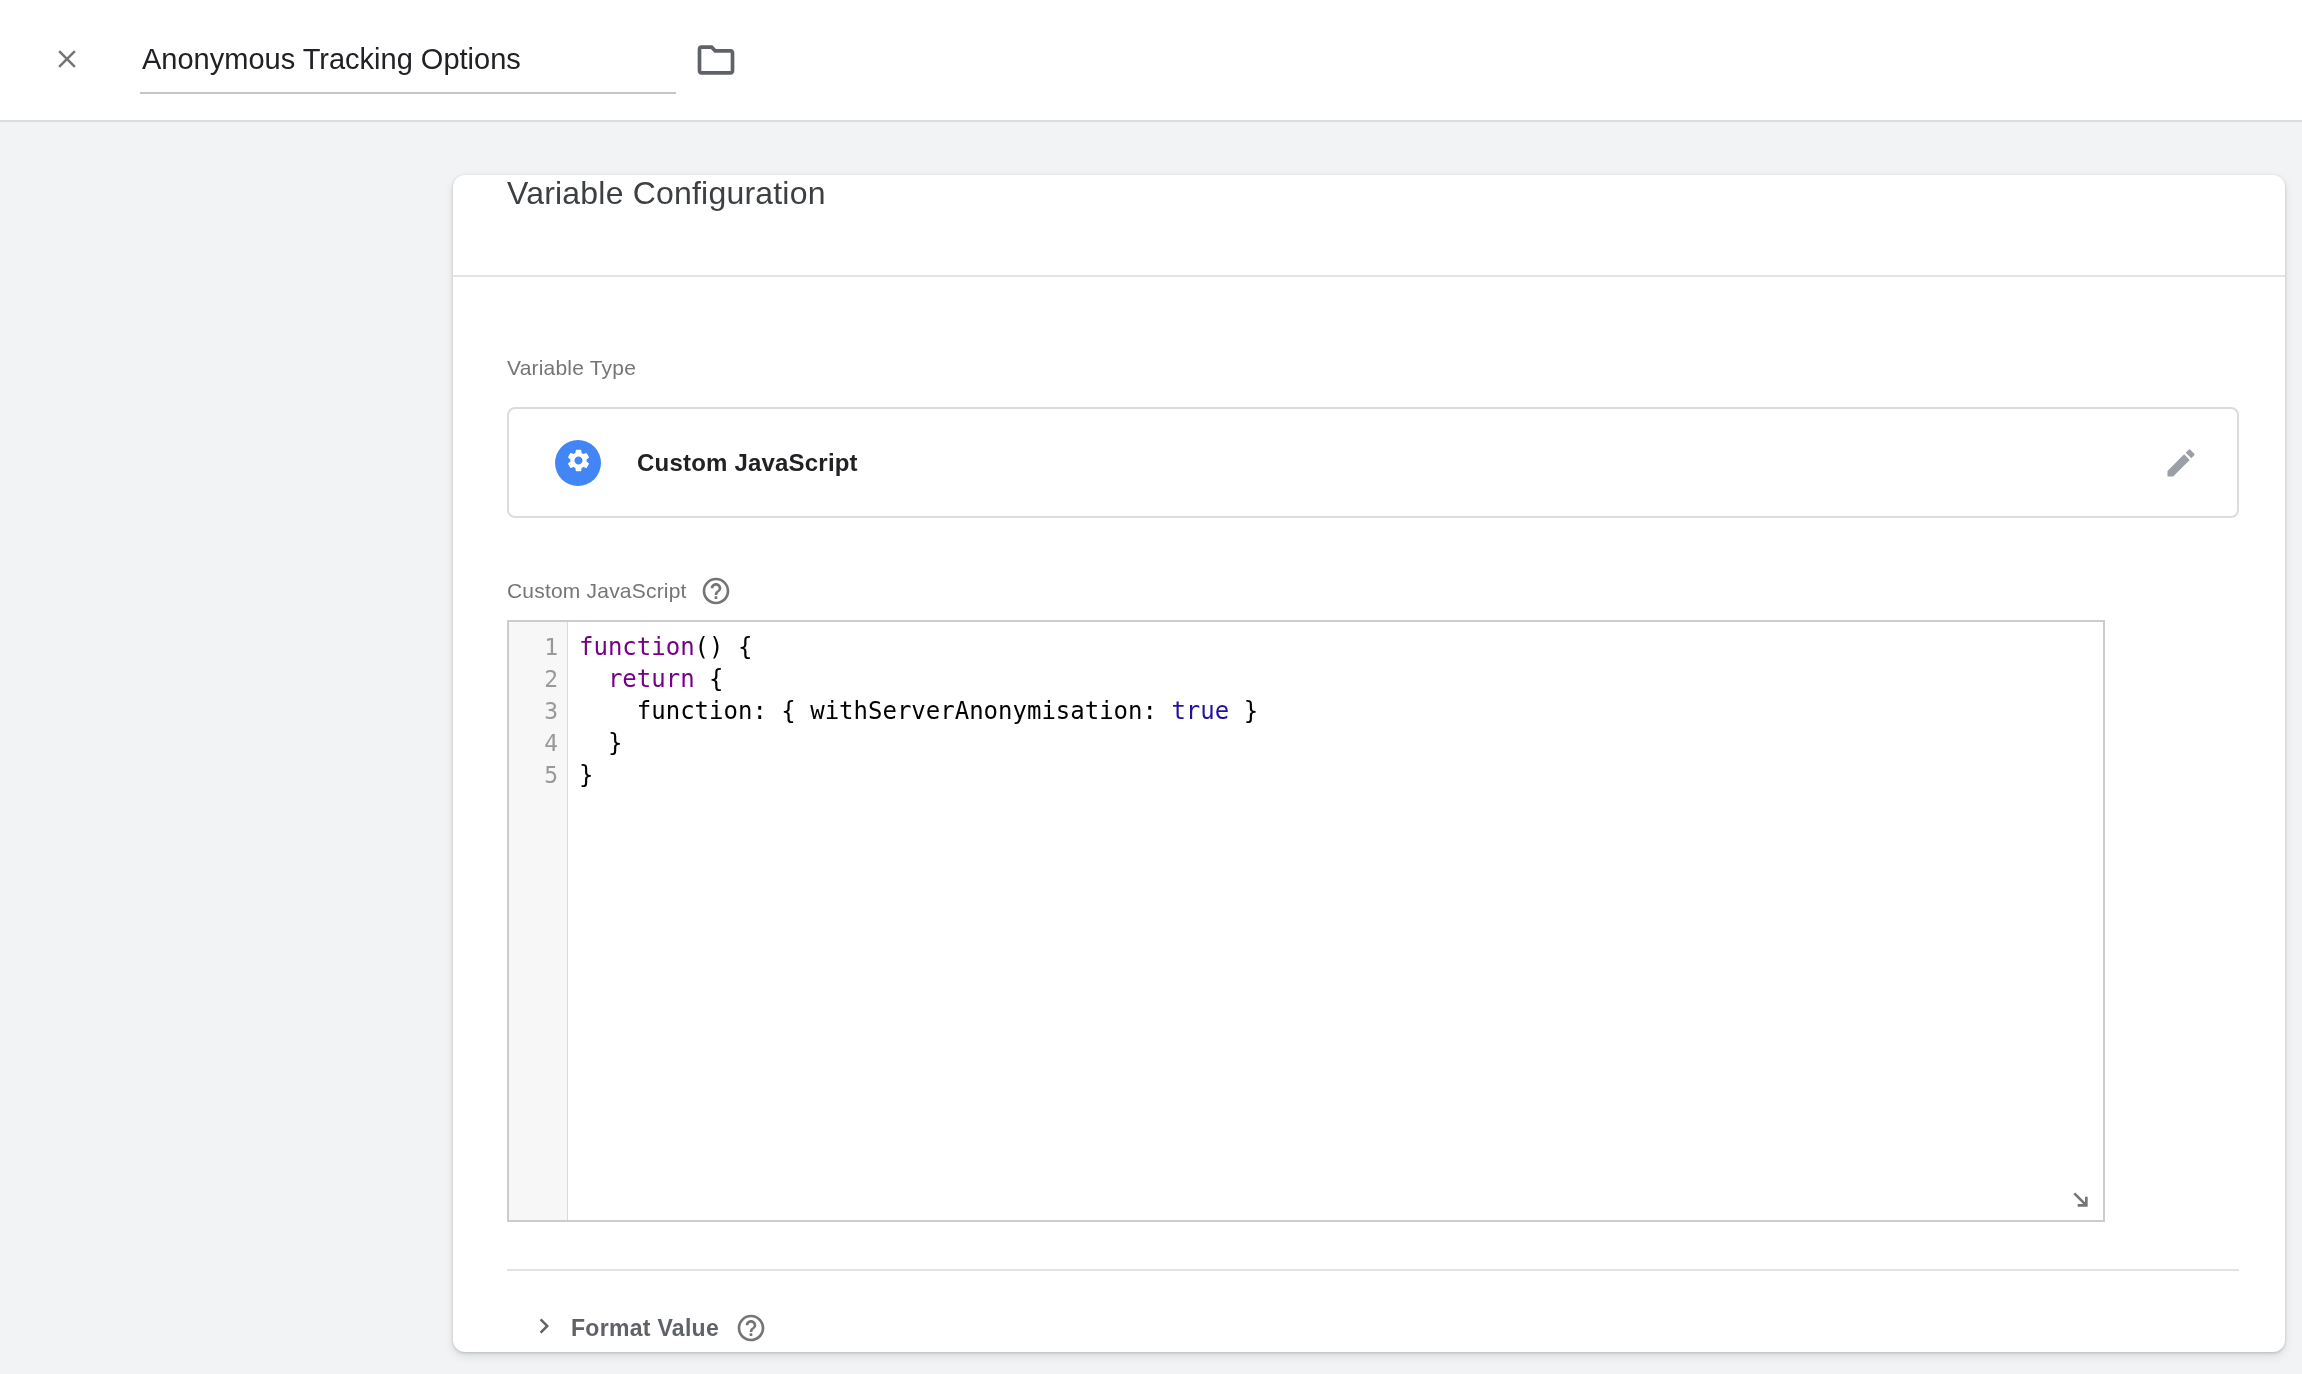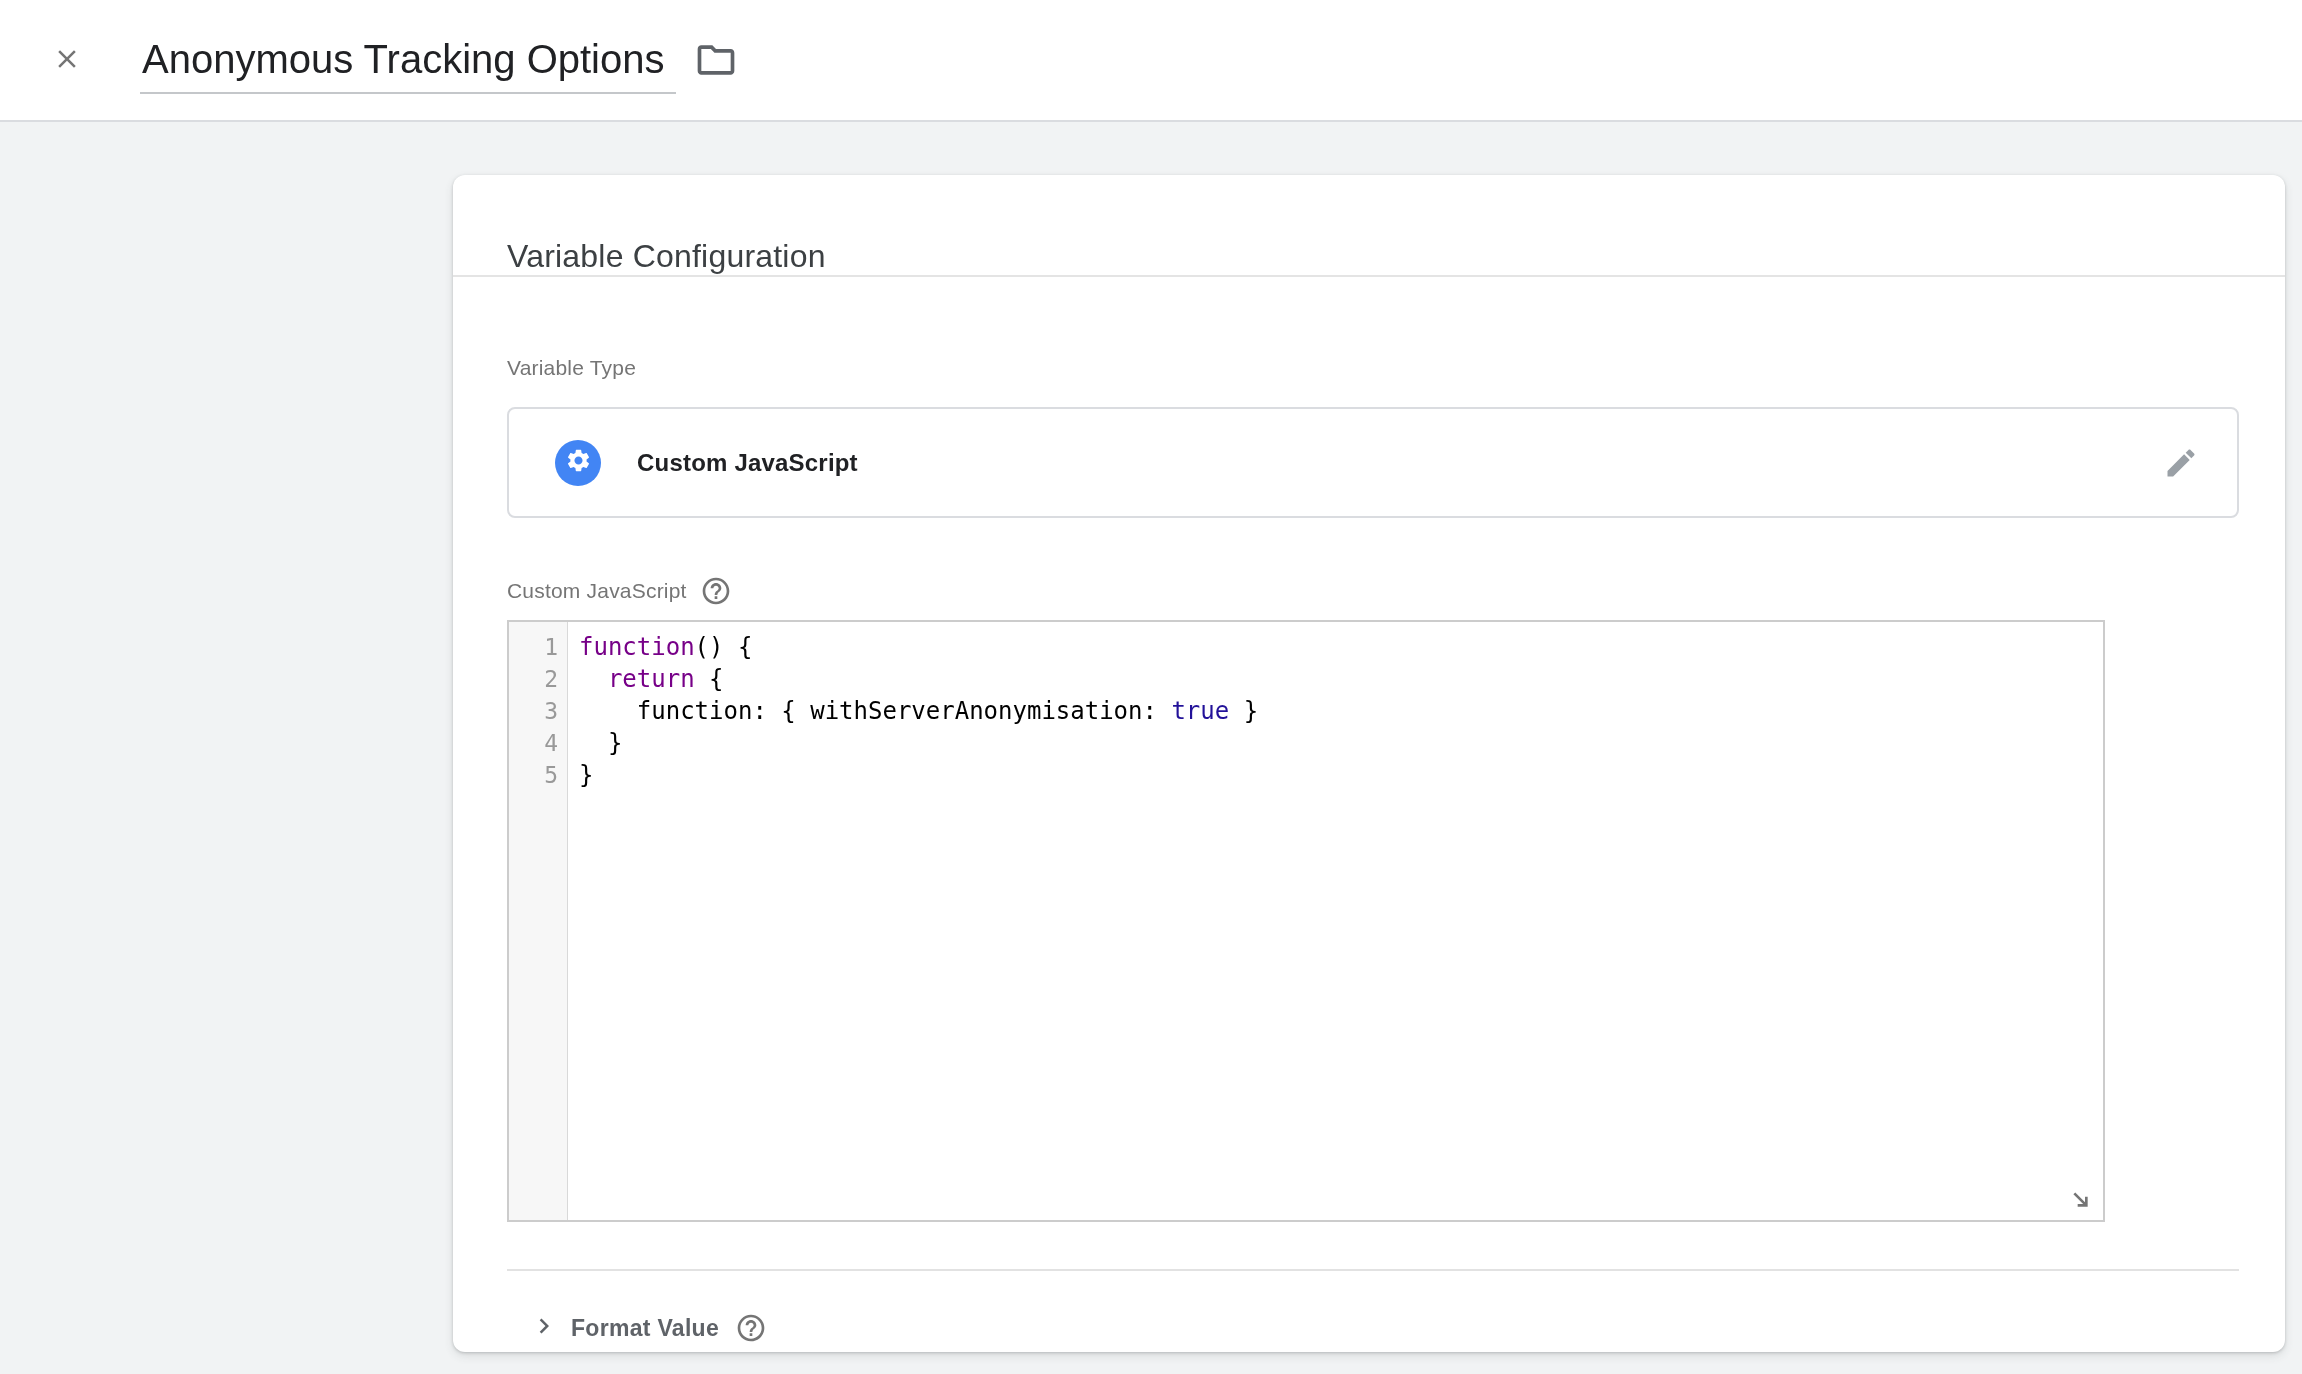--- a/index.html
+++ b/index.html
@@ -21,41 +21,41 @@
     position: absolute; left: 52px; top: 44px;
     width: 30px; height: 30px;
     background: none; border: none; cursor: pointer; padding: 0;
   }
   .name-input {
     position: absolute; left: 140px; top: 36px;
     width: 536px; height: 58px;
     border: none; outline: none;
     border-bottom: 2px solid #c4c7ca;
     font-family: "Liberation Sans", sans-serif;
-    font-size: 40px; color: #202124;
+    font-size: 29px; color: #202124;
     background: transparent;
     padding: 0 2px 10px 2px;
   }
   .folder-btn {
     position: absolute; left: 694px; top: 38px;
     width: 44px; height: 44px;
     background: none; border: none; cursor: pointer; padding: 0;
   }
 
   
   .card {
     position: absolute; left: 453px; top: 175px;
     width: 1832px; height: 1177px;
     background: #ffffff;
     border-radius: 12px;
     box-shadow: 0 1px 3px rgba(60,64,67,0.25), 0 4px 10px rgba(60,64,67,0.12);
   }
   .card-title-row {
     height: 102px;
-    display: flex; align-items: flex-end;
+    display: flex; align-items: flex-start;
     padding-left: 54px;
     border-bottom: 2px solid #e4e4e4;
   }
   .card-title { font-size: 32px; color: #3c4043; letter-spacing: 0.2px; }
 
   .card-body { padding: 0 46px 0 54px; }
 
   .section-label {
     font-size: 21px; color: #757575; letter-spacing: 0.2px;
   }

